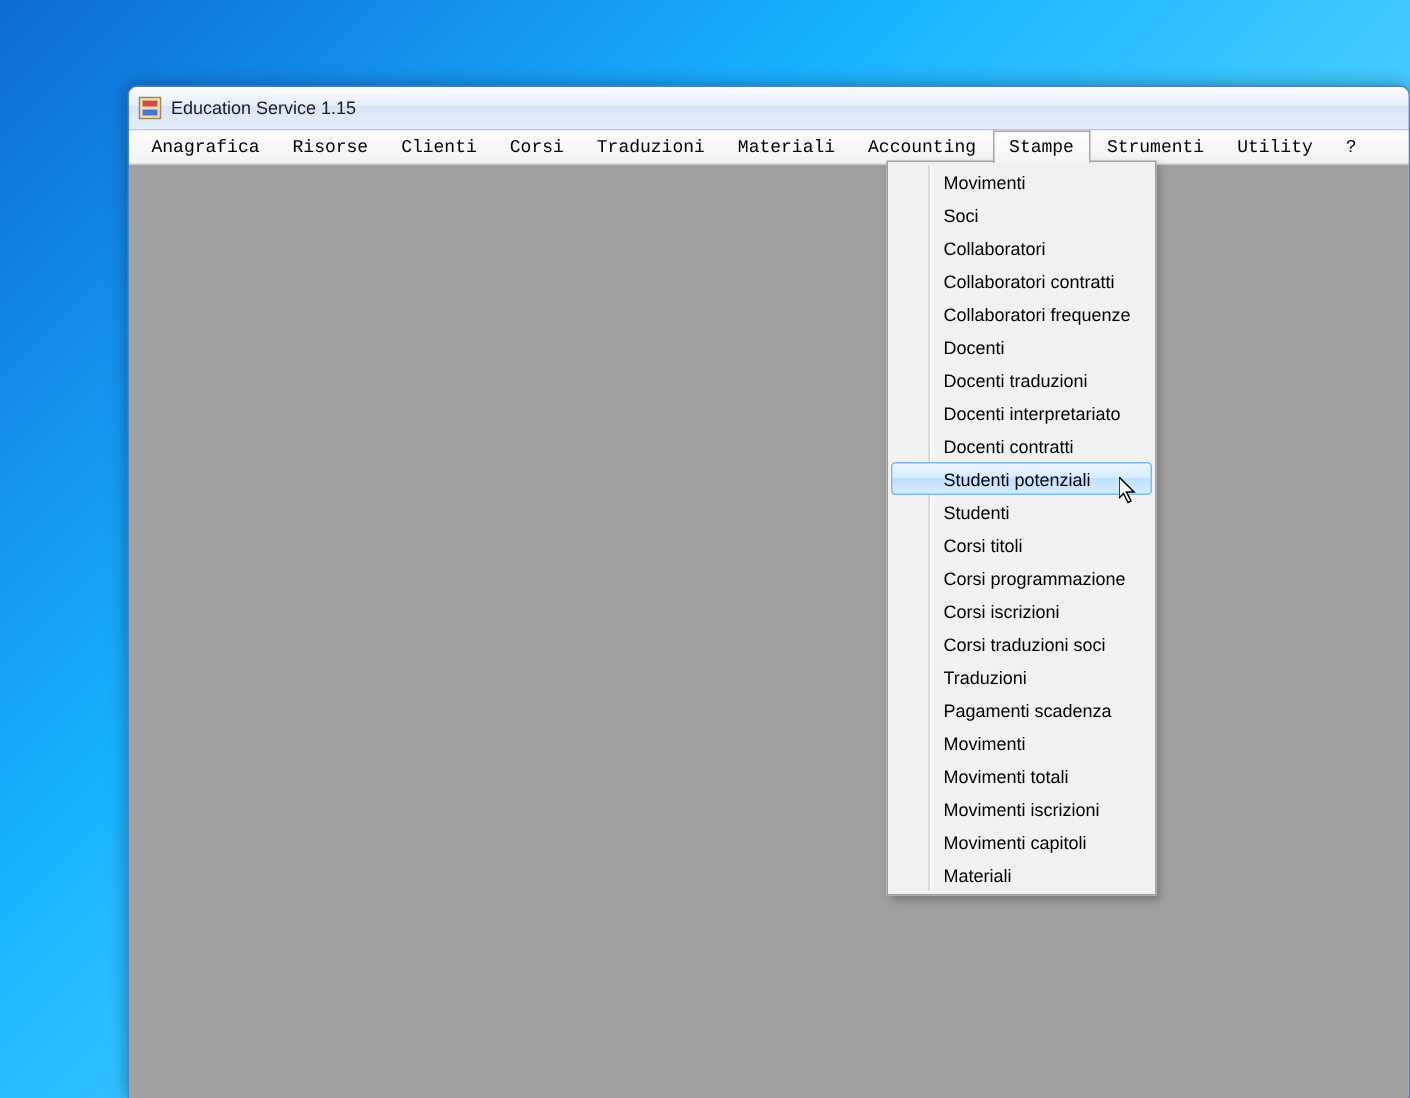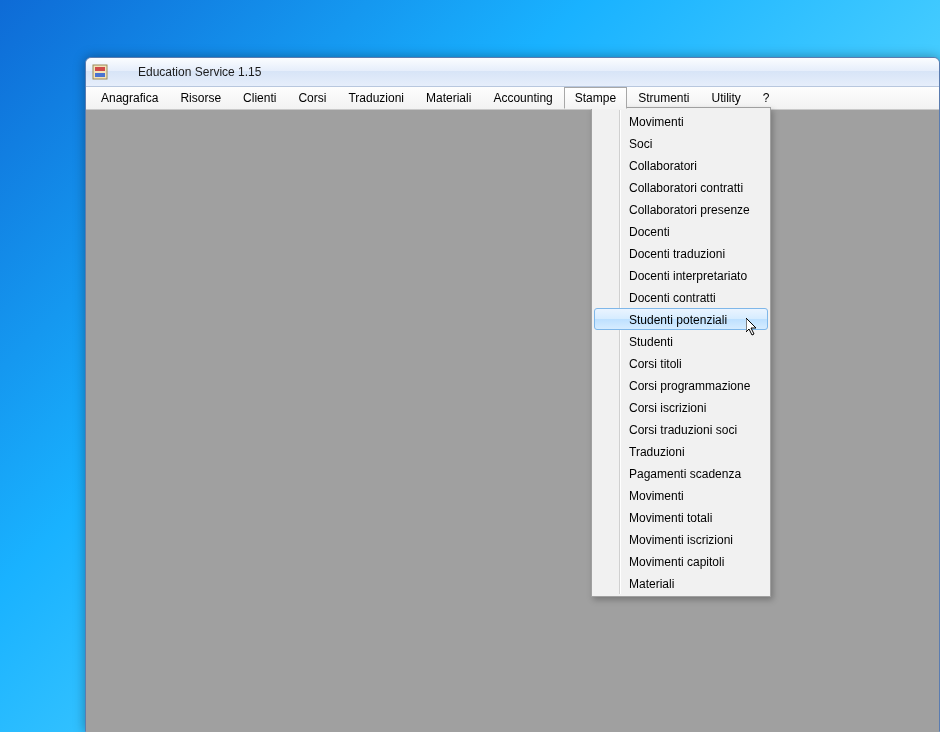--- a/index.html
+++ b/index.html
@@ -31,40 +31,40 @@
     box-sizing: border-box;
   }
   .titlebar {
     height: 28px;
     display: flex;
     align-items: center;
     padding: 0 6px;
     background: linear-gradient(to bottom, #fbfdff 0%, #e6eefb 45%, #d7e4f7 46%, #e6eefb 100%);
     border-bottom: 1px solid #b8c7de;
     border-radius: 6px 6px 0 0;
-    gap: 24px;
   }
   .titlebar .app-icon {
     width: 16px;
     height: 16px;
     margin-right: 6px;
     display: inline-block;
   }
   .titlebar .app-icon svg { display: block; }
   .titlebar .title-text {
     color: #1b1b1b;
     font-size: 12px;
   }
   .menubar {
     height: 22px;
     background: linear-gradient(to bottom, #fdfdfd, #f2f2f2);
     border-bottom: 1px solid #c9c9c9;
     display: flex;
     align-items: stretch;
     padding: 0 4px;
+    font-family: Liberation Mono, monospace;
   }
   .menubar .menu-item {
     padding: 0 10px;
     display: flex;
     align-items: center;
     color: #000;
     cursor: default;
     border: 1px solid transparent;
     box-sizing: border-box;
     white-space: nowrap;
@@ -186,21 +186,21 @@
     </div>
 
     <div class="client-area"></div>
 
     <div class="dropdown">
       <div class="gutter-line"></div>
       <div class="dd-item"><span>Movimenti</span></div>
       <div class="dd-item"><span>Soci</span></div>
       <div class="dd-item"><span>Collaboratori</span></div>
       <div class="dd-item"><span>Collaboratori contratti</span></div>
-      <div class="dd-item"><span>Collaboratori presenze</span></div>
+      <div class="dd-item"><span>Collaboratori frequenze</span></div>
       <div class="dd-item"><span>Docenti</span></div>
       <div class="dd-item"><span>Docenti traduzioni</span></div>
       <div class="dd-item"><span>Docenti interpretariato</span></div>
       <div class="dd-item"><span>Docenti contratti</span></div>
       <div class="dd-item highlight"><span>Studenti potenziali</span></div>
       <div class="dd-item"><span>Studenti</span></div>
       <div class="dd-item"><span>Corsi titoli</span></div>
       <div class="dd-item"><span>Corsi programmazione</span></div>
       <div class="dd-item"><span>Corsi iscrizioni</span></div>
       <div class="dd-item"><span>Corsi traduzioni soci</span></div>

